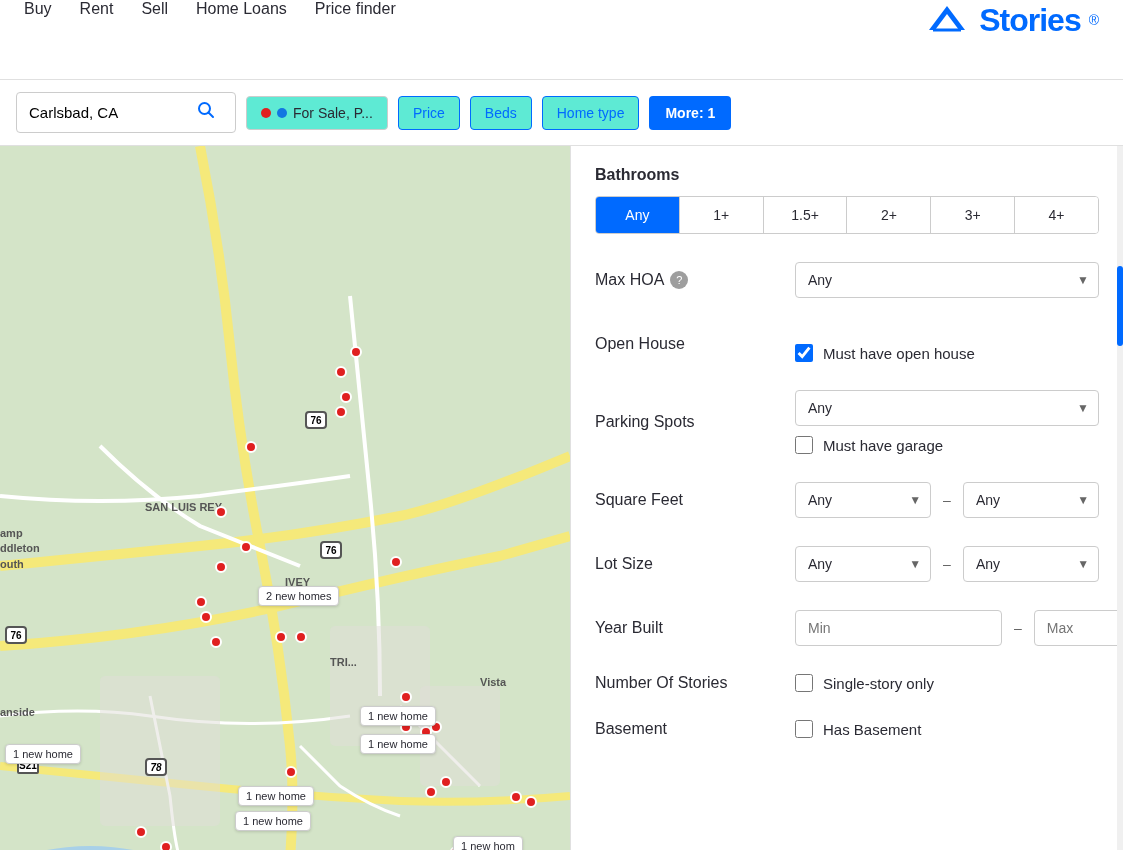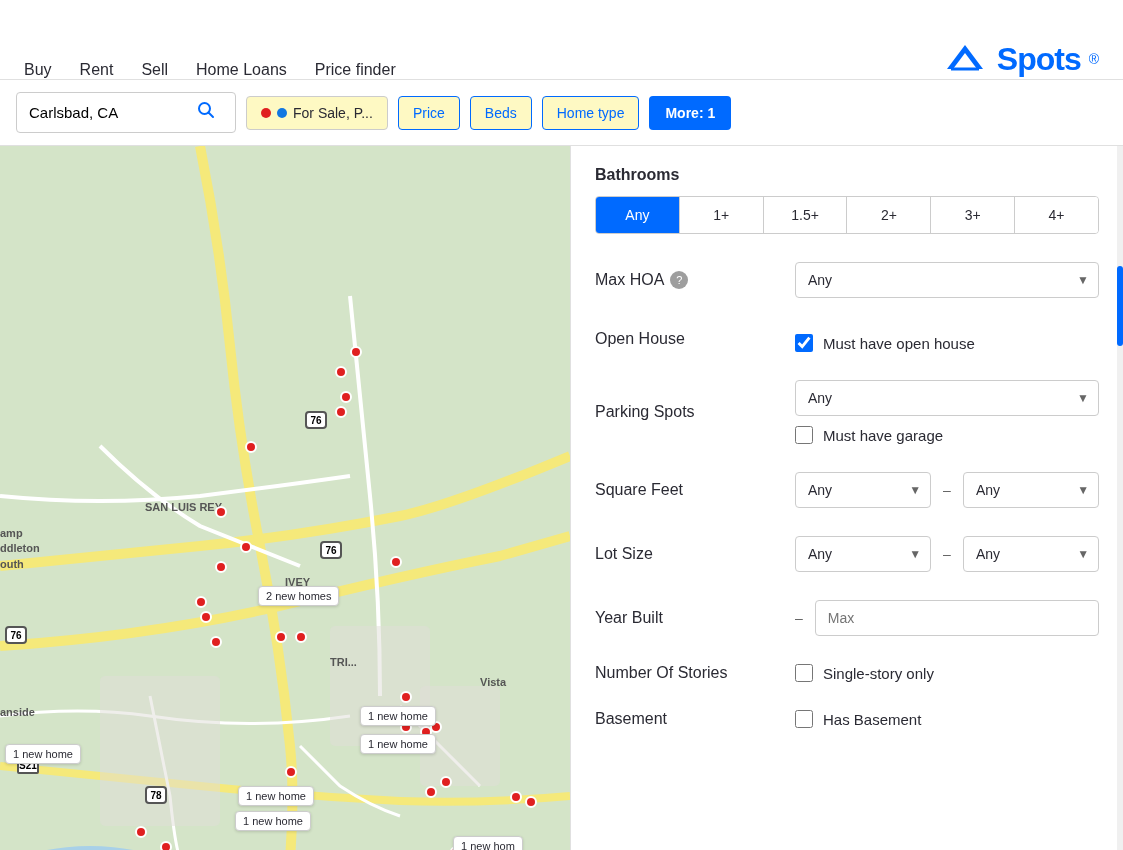--- a/index.html
+++ b/index.html
@@ -1,21 +1,21 @@
 <!DOCTYPE html>
 <html><head>
   <meta charset="utf-8">
   <style>
     * { box-sizing: border-box; margin: 0; padding: 0; }
     body { font-family: 'Arial', sans-serif; background: #fff; width: 1123px; height: 850px; overflow: hidden; }
 
     
     .header {
       display: flex;
-      align-items: flex-end;
+      align-items: flex-start;
       justify-content: space-between;
       padding: 0 24px;
       height: 80px;
       border-bottom: 1px solid #e0e0e0;
     }
     .nav-links {
       display: flex;
       gap: 28px;
     }
     .nav-link {
@@ -62,21 +62,21 @@
       cursor: pointer;
     }
     .filter-btn {
       display: flex;
       align-items: center;
       border: 1px solid #ccc;
       border-radius: 4px;
       padding: 8px 14px;
       font-size: 14px;
       cursor: pointer;
-      background: #fef9c3;
+      background: #5eead4;
       gap: 6px;
       color: #2a2a33;
     }
     .filter-btn.active {
       color: #006aff;
       border-color: #006aff;
     }
     .dot-red { width: 10px; height: 10px; border-radius: 50%; background: #e02020; display: inline-block; }
     .dot-blue { width: 10px; height: 10px; border-radius: 50%; background: #1277e1; display: inline-block; }
     .more-btn {
@@ -297,21 +297,21 @@
     <a class="nav-link">Rent</a>
     <a class="nav-link">Sell</a>
     <a class="nav-link">Home Loans</a>
     <a class="nav-link">Price finder</a>
   </nav>
   <div class="zillow-logo">
     <svg width="48" height="40" viewBox="0 0 48 40">
       <path d="M6 30 L24 6 L42 30 L36 30 L24 14 L12 30 Z" fill="#006aff"></path>
       <path d="M10 30 L38 30" stroke="#006aff" stroke-width="3" fill="none"></path>
     </svg>
-    <span style="font-size:32px; font-weight:bold; color:#006aff; letter-spacing:-1px;">Spots</span>
+    <span style="font-size:32px; font-weight:bold; color:#006aff; letter-spacing:-1px;">Stories</span>
     <span style="font-size:14px; color:#006aff; vertical-align:super;">®</span>
   </div>
 </div>
 
 <div class="search-row">
   <div class="search-box">
     <input type="text" value="Carlsbad, CA" style="">
     <span class="search-icon">
       <svg width="18" height="18" viewBox="0 0 18 18" fill="none">
         <circle cx="7.5" cy="7.5" r="5.5" stroke="#006aff" stroke-width="2"></circle>
@@ -367,21 +367,21 @@
     <div class="map-text" style="top:355px;left:125px;margin-left:20px;">SAN LUIS REY</div>
     <div class="map-text" style="top:380px;left:0px;line-height:1.4;">amp<br>ddleton<br>outh</div>
     <div class="map-text" style="top:560px;left:0px;">anside</div>
     <div class="map-text" style="top:530px;left:480px;text-align:center;">Vista</div>
     <div class="map-text" style="top:510px;left:330px;">TRI...</div>
     <div class="map-text" style="top:430px;left:285px;">IVEY</div>
 
     <div class="highway-badge" style="top:265px;left:305px;">76</div>
     <div class="highway-badge" style="top:480px;left:5px;">76</div>
     <div class="highway-badge" style="top:395px;left:320px;">76</div>
-    <div class="highway-badge" style="top:640px;left:145px;">78</div>
+    <div class="highway-badge" style="top:612px;left:145px;font-style:italic;">78</div>
     <div class="highway-badge" style="top:610px;left:17px;border-radius:2px;">S21</div>
 
     <div class="map-pin" style="top:200px;left:350px;"></div>
     <div class="map-pin" style="top:220px;left:335px;"></div>
     <div class="map-pin" style="top:245px;left:340px;"></div>
     <div class="map-pin" style="top:260px;left:335px;"></div>
     <div class="map-pin" style="top:295px;left:245px;"></div>
     <div class="map-pin" style="top:360px;left:215px;"></div>
     <div class="map-pin" style="top:395px;left:240px;"></div>
     <div class="map-pin" style="top:415px;left:215px;"></div>
@@ -452,21 +452,21 @@
         </div>
       </div>
     </div>
 
     <div class="filter-section">
       <div class="filter-row">
         <div class="filter-row-label">
           <span>Open House</span>
         </div>
         <div class="filter-row-content">
-          <div class="checkbox-row" style="margin-top:8px;">
+          <div class="checkbox-row" style="margin-top:18px;">
             <input type="checkbox" checked="" style="">
             <span class="checkbox-label">Must have open house</span>
           </div>
         </div>
       </div>
     </div>
 
     <div class="filter-section">
       <div class="filter-row">
         <div class="filter-row-label">
@@ -569,20 +569,21 @@
       </div>
     </div>
 
     <div class="filter-section">
       <div class="filter-row">
         <div class="filter-row-label">
           <span>Year Built</span>
         </div>
         <div class="filter-row-content">
           <div class="row-group">
+            <input class="year-input" type="text" placeholder="Min" style="">
             <span class="dash">–</span>
             <input class="year-input" type="text" placeholder="Max" style="">
           </div>
         </div>
       </div>
     </div>
 
     <div class="filter-section">
       <div class="filter-row">
         <div class="filter-row-label">

